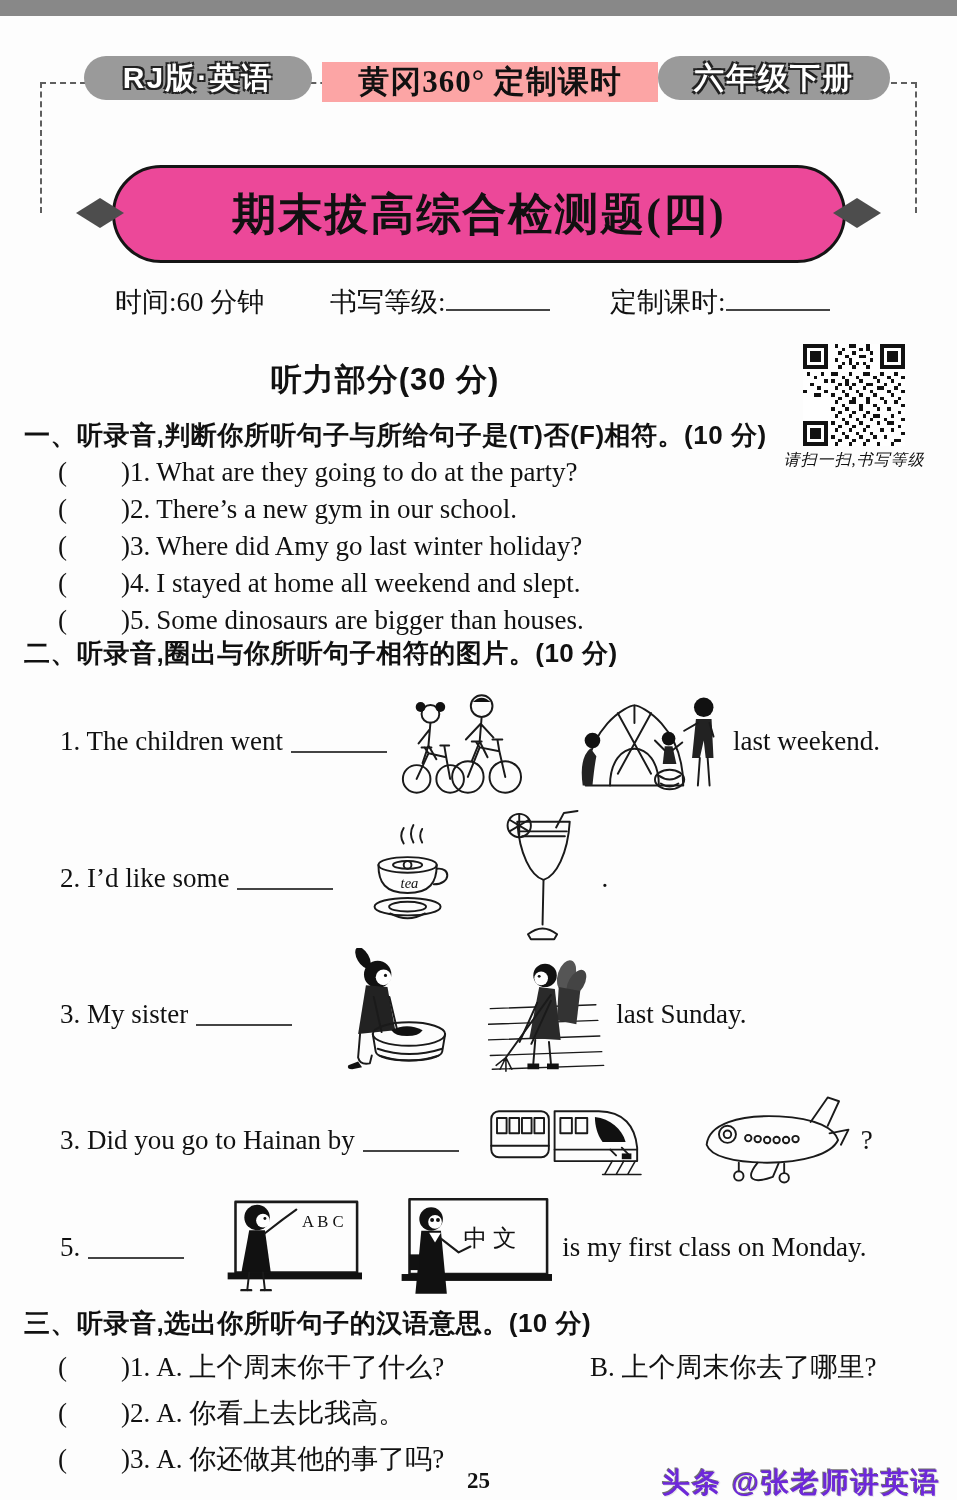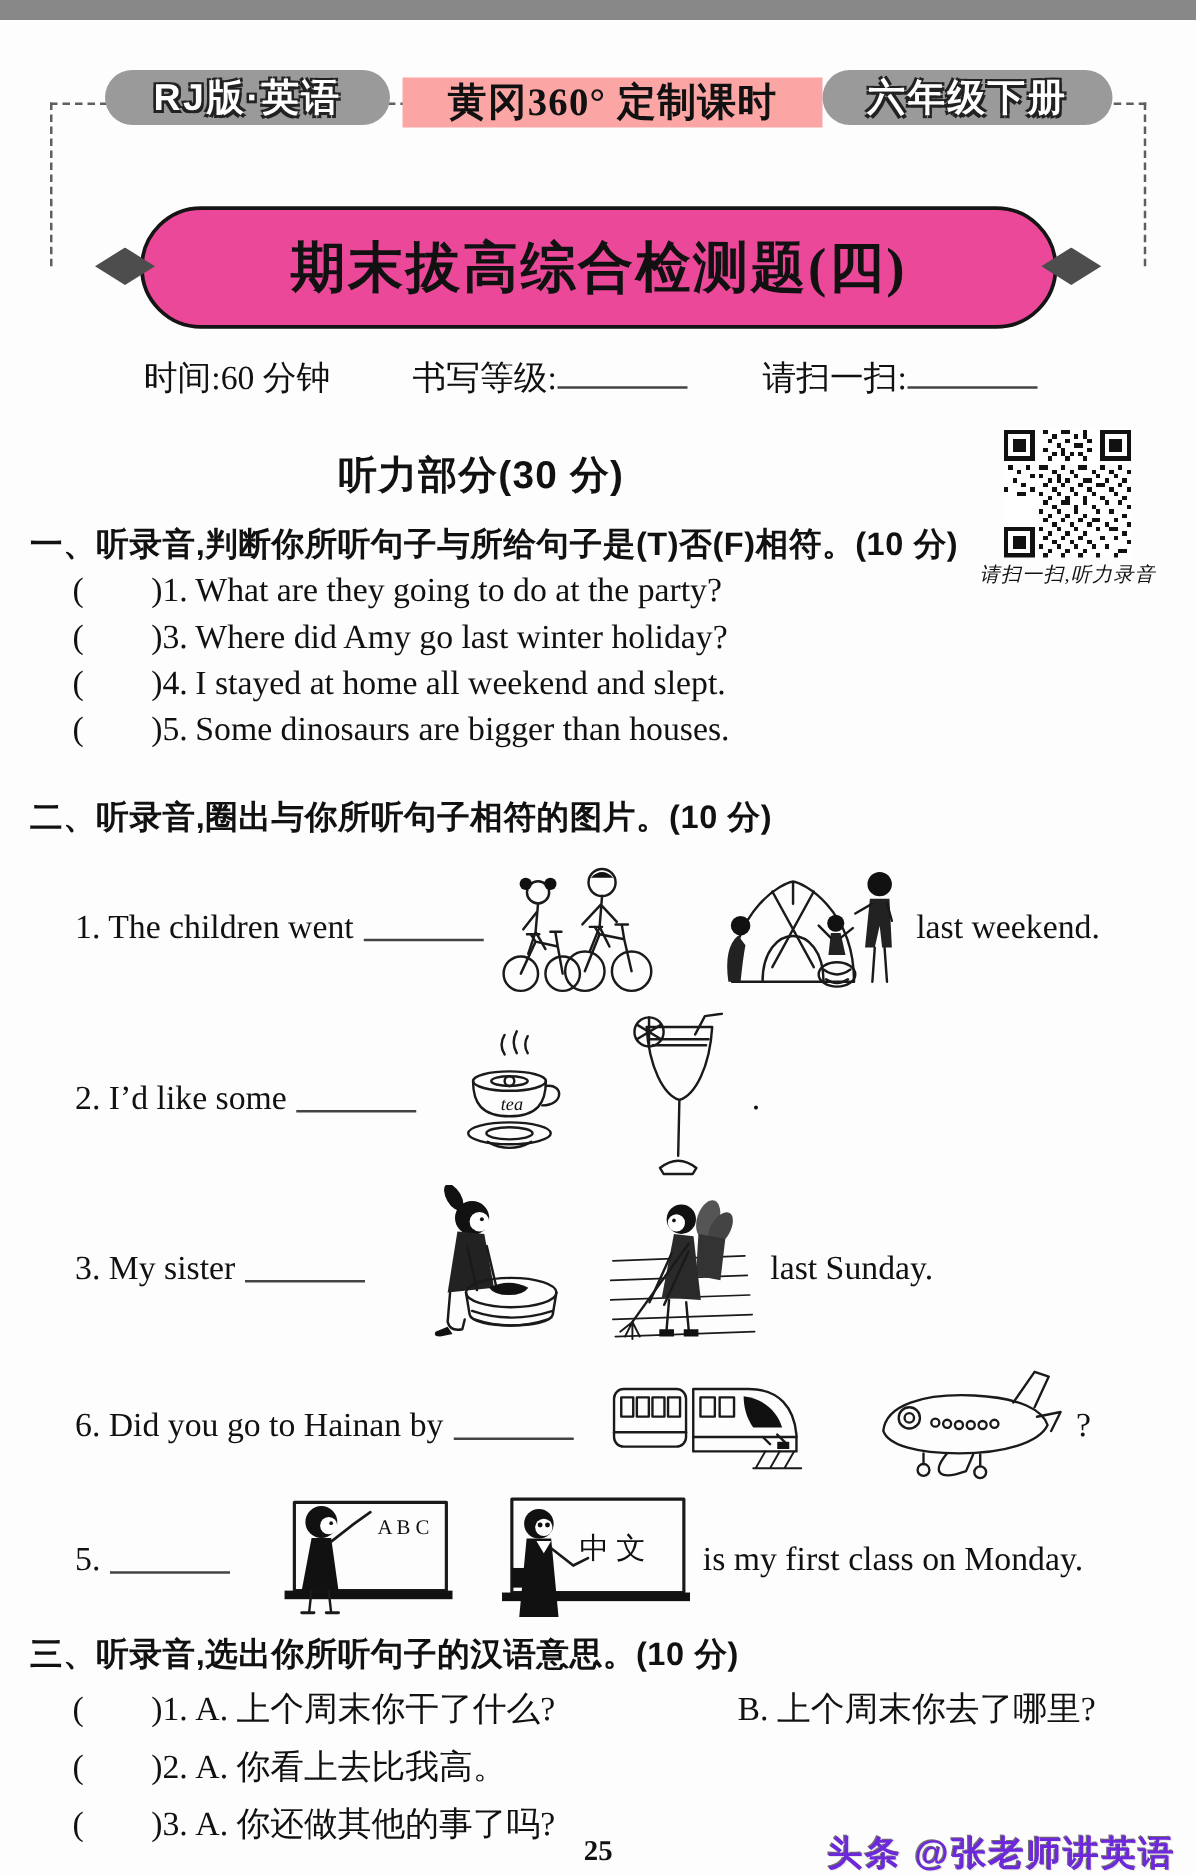--- a/index.html
+++ b/index.html
@@ -128,38 +128,39 @@
   <svg class="diamond diamond-right" width="48" height="30">
     <polygon points="0,15 24,0 48,15 24,30" fill="#4d4d4d"></polygon>
   </svg>
   <div class="banner">
     <div class="banner-title">期末拔高综合检测题(四)</div>
   </div>
 
   <div class="info-row">
     <span class="info-time">时间:60 分钟</span>
     <span class="info-writing"><span>书写等级:</span><span class="blank"></span></span>
-    <span class="info-quality"><span>请扫一扫:</span><span class="blank"></span></span>
+    <span class="info-quality"><span>定制课时:</span><span class="blank"></span></span>
   </div>
 
   <div class="listen-title sans">听力部分(30 分)</div>
   <div class="qr-box">
     <svg width="108" height="102" viewBox="0 0 29 29" shape-rendering="crispEdges">
       <rect x="0" y="0" width="29" height="29" fill="#fff"></rect>
       <path fill="#111" fill-rule="evenodd" d="M0 0h7v7H0z M1 1h5v5H1z M2 2h3v3H2z"></path>
       <path fill="#111" fill-rule="evenodd" d="M22 0h7v7h-7z M23 1h5v5h-5z M24 2h3v3h-3z"></path>
       <path fill="#111" fill-rule="evenodd" d="M0 22h7v7H0z M1 23h5v5H1z M2 24h3v3h-3z"></path>
       <path fill="#111" d="M9 0h1v1H9z M11 1h1v1h-1z M13 0h2v1h-2z M16 1h1v1h-1z M18 0h1v2h-1z M10 2h1v1h-1z M12 3h1v1h-1z M14 2h1v1h-1z M16 3h2v1h-2z M19 2h1v1h-1z M9 4h1v1H9z M11 5h1v1h-1z M13 4h1v2h-1z M15 5h1v1h-1z M17 5h1v1h-1z M19 4h1v1h-1z M10 6h1v1h-1z M14 6h1v1h-1z M18 6h1v1h-1z M1 8h1v1H1z M3 9h1v1H3z M5 8h1v1H5z M6 10h1v1H6z M2 11h1v1H2z M4 12h1v1H4z M0 13h1v1H0z M3 14h2v1H3z M6 13h1v1H6z M8 8h2v1H8z M11 9h1v1h-1z M13 8h1v1h-1z M15 9h1v1h-1z M17 8h2v1h-2z M20 9h1v1h-1z M22 8h1v1h-1z M24 9h1v1h-1z M26 8h1v1h-1z M28 9h1v1h-1z M8 10h1v1H8z M10 11h1v1h-1z M12 10h1v2h-1z M14 11h1v1h-1z M16 10h1v1h-1z M18 11h2v1h-2z M21 10h1v1h-1z M23 11h1v1h-1z M25 10h1v1h-1z M27 11h1v1h-1z M9 12h1v1H9z M11 13h1v1h-1z M13 12h1v1h-1z M15 13h1v1h-1z M17 12h1v1h-1z M19 13h1v1h-1z M21 12h2v1h-2z M24 13h1v1h-1z M26 12h1v1h-1z M28 13h1v1h-1z M8 14h1v1H8z M10 15h1v1h-1z M12 14h1v1h-1z M14 15h1v1h-1z M16 14h1v1h-1z M18 15h1v1h-1z M20 14h1v1h-1z M22 15h1v1h-1z M25 14h1v1h-1z M27 15h1v1h-1z M9 16h1v1H9z M11 17h1v1h-1z M13 16h2v1h-2z M16 17h1v1h-1z M18 16h1v1h-1z M20 17h1v1h-1z M23 16h1v1h-1z M26 16h1v1h-1z M28 17h1v1h-1z M8 18h1v1H8z M10 19h1v1h-1z M12 18h1v1h-1z M14 19h1v1h-1z M16 18h1v1h-1z M18 19h1v1h-1z M21 18h1v1h-1z M24 18h1v1h-1z M27 19h1v1h-1z M9 20h1v1H9z M11 21h1v1h-1z M13 20h1v1h-1z M15 21h1v1h-1z M17 20h1v1h-1z M19 21h1v1h-1z M20 20h2v1h-2z M23 21h1v1h-1z M25 20h1v1h-1z M28 21h1v1h-1z M8 22h1v1H8z M10 23h1v1h-1z M12 22h1v1h-1z M14 23h1v1h-1z M16 22h1v1h-1z M18 23h1v1h-1z M21 22h1v1h-1z M24 22h2v1h-2z M27 23h1v1h-1z M9 24h1v1H9z M11 25h1v1h-1z M13 24h1v1h-1z M15 25h1v1h-1z M17 24h1v1h-1z M19 25h1v1h-1z M22 24h1v1h-1z M25 24h1v1h-1z M28 25h1v1h-1z M8 26h1v1H8z M10 27h1v1h-1z M12 26h1v1h-1z M14 27h1v1h-1z M16 26h1v1h-1z M18 27h1v1h-1z M20 26h1v1h-1z M23 26h1v1h-1z M26 27h2v1h-2z M9 28h1v1H9z M13 28h1v1h-1z M17 28h1v1h-1z M21 28h1v1h-1z M25 28h1v1h-1z"></path>
     </svg>
-    <div class="qr-caption">请扫一扫,听力录音</div>
+    <div class="qr-caption">请扫一扫,书写等级</div>
   </div>
 
   <div class="part-heading h1">一、听录音,判断你所听句子与所给句子是(T)否(F)相符。(10 分)</div>
   <div class="q-list list1">
     <div class="q-item"><span class="bracket">(        )</span><span class="q-num">1.</span><span>What are they going to do at the party?</span></div>
+    <div class="q-item"><span class="bracket">(        )</span><span class="q-num">2.</span><span>There’s a new gym in our school.</span></div>
     <div class="q-item"><span class="bracket">(        )</span><span class="q-num">3.</span><span>Where did Amy go last winter holiday?</span></div>
     <div class="q-item"><span class="bracket">(        )</span><span class="q-num">4.</span><span>I stayed at home all weekend and slept.</span></div>
     <div class="q-item"><span class="bracket">(        )</span><span class="q-num">5.</span><span>Some dinosaurs are bigger than houses.</span></div>
   </div>
 
   <div class="part-heading h2">二、听录音,圈出与你所听句子相符的图片。(10 分)</div>
 
   <div class="pic-row row1">
     <span>1. The children went</span>
     <span class="blank blank-sm"></span>
@@ -271,21 +272,21 @@
         <path d="M64,48 L18,112"></path>
         <path d="M18,112 L8,120 M18,112 L12,124 M18,112 L18,126 M18,112 L24,124" stroke-width="1.6"></path>
         <path d="M48,94 L46,118 M62,96 L64,118"></path>
         <path d="M40,118 h12 v6 h-12 z M60,118 h12 v6 h-12 z" fill="#111" stroke="none"></path>
       </g>
     </svg>
     <span class="tail">last Sunday.</span>
   </div>
 
   <div class="pic-row row4">
-    <span>6. Did you go to Hainan by</span>
+    <span>3. Did you go to Hainan by</span>
     <span class="blank blank-sm"></span>
     <span class="img-gap"></span>
     <svg width="168" height="96" viewBox="0 0 170 100">
       <g class="lineart">
         <rect x="4" y="20" width="60" height="48" rx="8"></rect>
         <rect x="10" y="27" width="10" height="16"></rect>
           <rect x="23" y="27" width="10" height="16"></rect>
         <rect x="36" y="27" width="10" height="16"></rect>
           <rect x="49" y="27" width="10" height="16"></rect>
         <path d="M4,56 h60"></path>

